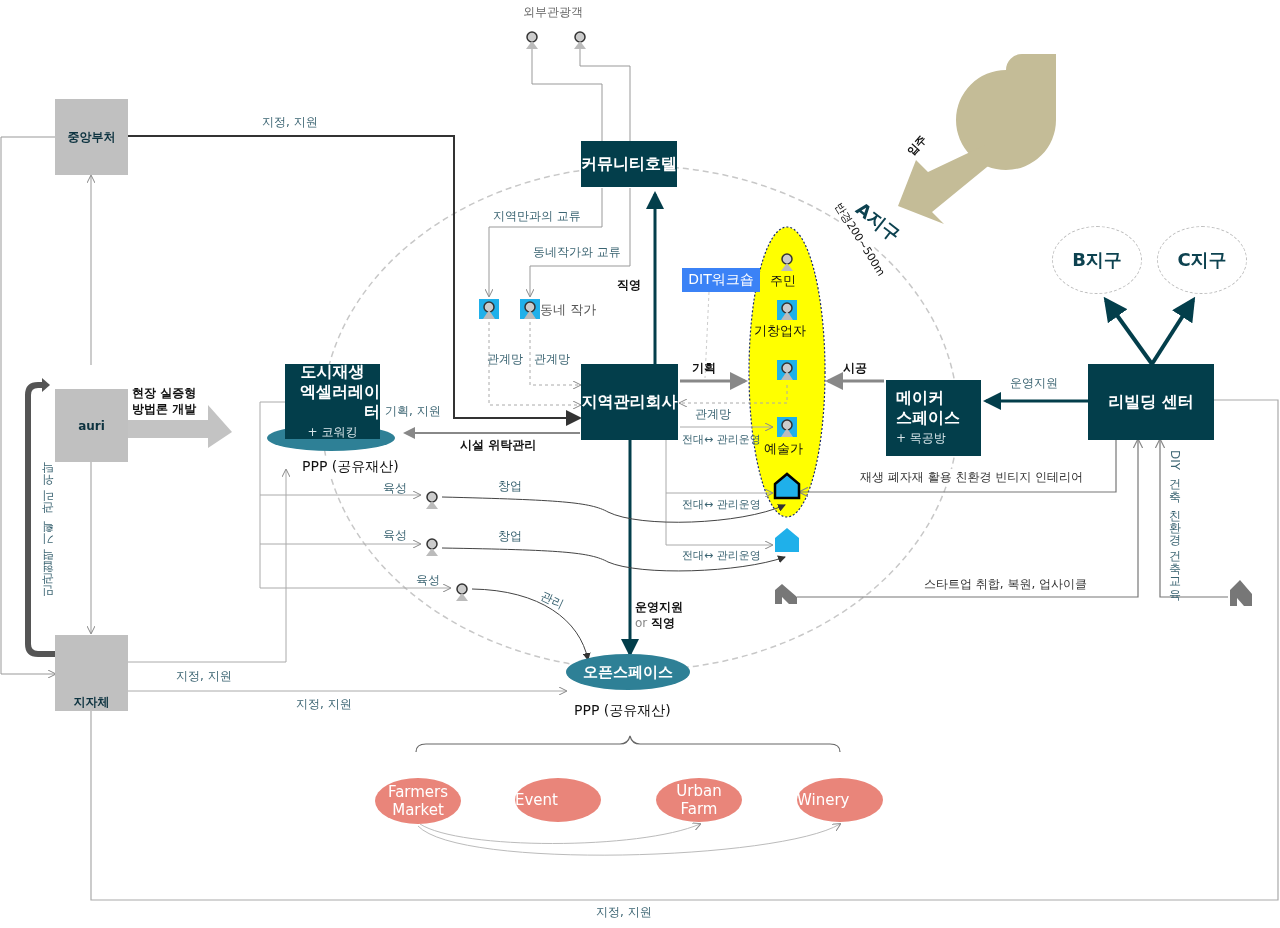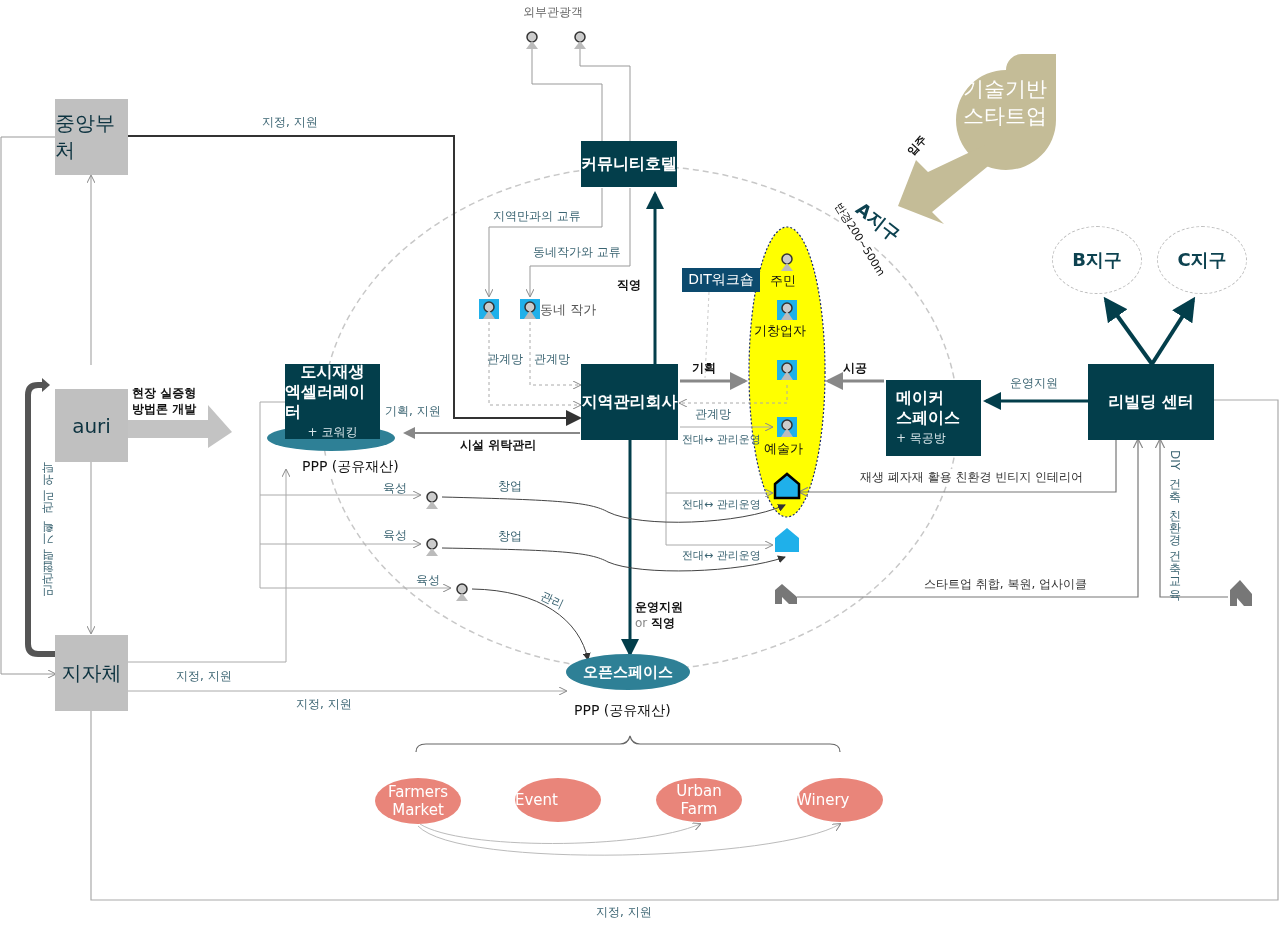--- a/index.html
+++ b/index.html
@@ -1,22 +1,22 @@
 <!DOCTYPE html>
 <html><head>
 <meta charset="utf-8">
 <style>
   html, body { margin:0; padding:0; background:#ffffff; }
   body { width:1280px; height:928px; position:relative; overflow:hidden;
          font-family:"DejaVu Sans", "Liberation Sans", sans-serif; }
   #canvas { position:absolute; left:0; top:0; width:1280px; height:928px; }
   svg.wires { position:absolute; left:0; top:0; }
   .abs { position:absolute; }
-  .gbox { background:#c0c0c0; color:#0d3340; font-weight:normal; display:flex; align-items:center; justify-content:center; font-size:20px; }
-  .dbox { background:#033e4b; color:#fff; font-weight:bold; display:flex; flex-direction:column; align-items:center; justify-content:center; text-align:left; font-size:16px; line-height:20px; }
+  .gbox { background:#c0c0c0; color:#0d3340; font-weight:bold; display:flex; align-items:center; justify-content:center; font-size:12px; }
+  .dbox { background:#033e4b; color:#fff; font-weight:bold; display:flex; flex-direction:column; align-items:center; justify-content:center; text-align:right; font-size:16px; line-height:20px; }
   .dbox .sub { font-weight:normal; font-size:12px; color:#d9e6ea; }
   .lbl { color:#3b6472; font-size:12px; white-space:nowrap; }
   .blbl { color:#111; font-size:12px; font-weight:bold; white-space:nowrap; }
   .ppp { color:#111; font-size:14px; white-space:nowrap; background:#fff; }
   .event { background:#e9857a; color:#fff; border-radius:50%; display:flex; align-items:center; justify-content:flex-start; text-align:center; font-size:15px; line-height:18px; }
   .cloud { border:1.5px dashed #bdbdbd; border-radius:50%; display:flex; align-items:center; justify-content:center; color:#0d4250; font-weight:bold; font-size:18px; }
   .person-blue { width:20px; height:20px; background:#1fb0ea; }
   .vert { writing-mode:vertical-rl; color:#3b6472; font-size:12px; white-space:nowrap; }
 </style>
 </head>
@@ -141,21 +141,21 @@
   <path d="M775,590 L782,584 L797,597 L797,604 L789,604 L782,597 L782,604 L775,604 Z" fill="#777"></path>
   <path d="M1230,590 L1240,580 L1252,594 L1252,606 L1244,606 L1237,598 L1237,606 L1230,606 Z" fill="#777"></path>
 </svg>
 
 <div class="abs gbox" style="left:55px;top:99px;width:73px;height:76px;">
       <span>중앙부처</span>
     </div>
 <div class="abs gbox" style="left:55px;top:365px;width:73px;height:73px;margin-top:24px;">
       <span>auri</span>
     </div>
-<div class="abs gbox" style="left:55px;top:635px;width:73px;height:76px;">
+<div class="abs gbox" style="left:55px;top:635px;width:73px;height:76px;align-items:flex-end;">
       <span>지자체</span>
     </div>
 
 <div class="abs dbox" style="left:581px;top:141px;width:96px;height:46px;">
       <span>커뮤니티호텔</span>
     </div>
 
 <div class="abs" style="left:267px;top:425px;width:128px;height:26px;background:#2e8096;border-radius:50%;"></div>
 <div class="abs dbox" style="left:285px;top:364px;width:95px;height:75px;">
   <span>도시재생</span>
@@ -174,28 +174,24 @@
 </div>
 
 <div class="abs dbox" style="left:1088px;top:364px;width:126px;height:76px;">
       <span>리빌딩 센터</span>
     </div>
 
 <div class="abs" style="left:566px;top:654px;width:124px;height:36px;background:#2e8096;border-radius:50%;color:#fff;font-weight:bold;font-size:15px;display:flex;align-items:center;justify-content:center;">
       <span>오픈스페이스</span>
     </div>
 
-<div class="abs" style="left:682px;top:268px;width:78px;height:24px;background:#0c4a6e;color:#fff;font-size:14px;display:flex;align-items:center;justify-content:center;">
+<div class="abs" style="left:682px;top:268px;width:78px;height:24px;background:#3b82f6;color:#fff;font-size:14px;display:flex;align-items:center;justify-content:center;">
       <span>DIT워크숍</span>
     </div>
 
-<div class="abs" style="left:950px;top:76px;width:110px;text-align:center;color:#fff;font-size:21px;line-height:27px;">
-  <div>기술기반</div>
-  <div>스타트업</div>
-</div>
 <div class="abs" style="left:906px;top:138px;font-size:11px;color:#111;font-weight:bold;transform:rotate(-48deg);">입주</div>
 
 <div class="abs" style="left:853px;top:210px;color:#0d4250;font-weight:bold;font-size:18px;transform:rotate(38deg);">A지구</div>
 <div class="abs" style="left:818px;top:232px;color:#111;font-size:11px;transform:rotate(58deg);background:#fff;">반경200~500m</div>
 
 <div class="abs cloud" style="left:1052px;top:226px;width:88px;height:66px;">
       <span>B지구</span>
     </div>
 <div class="abs cloud" style="left:1157px;top:226px;width:88px;height:66px;">
       <span>C지구</span>

